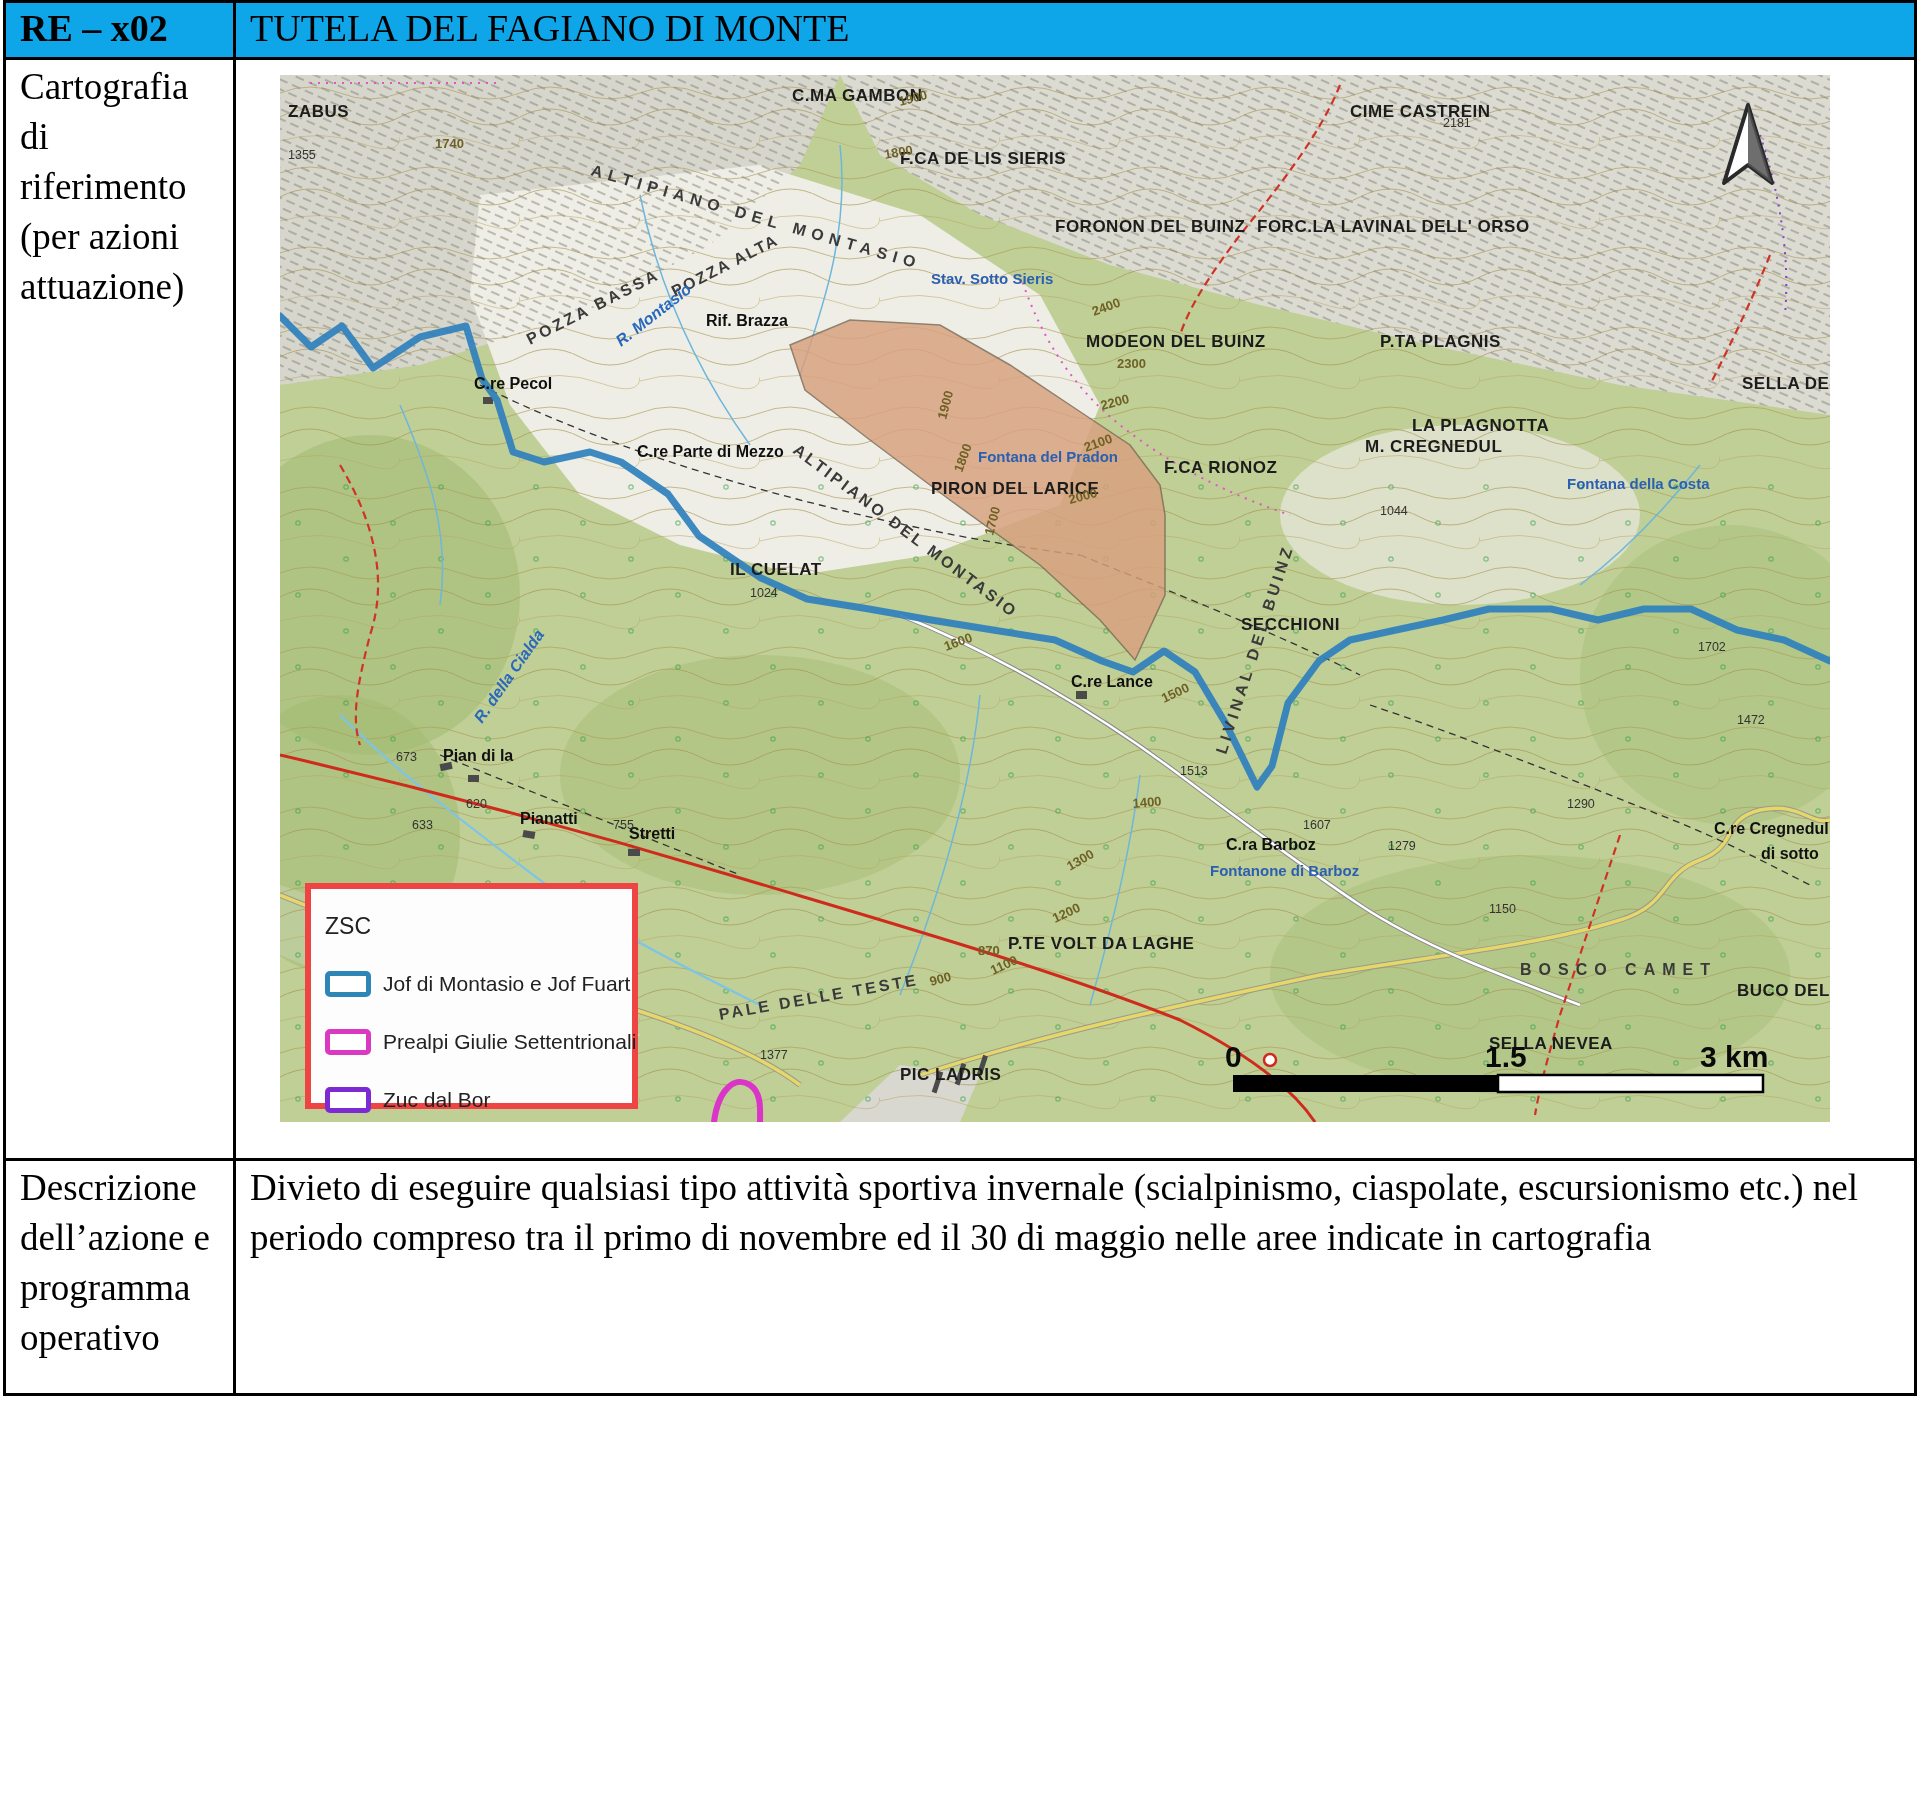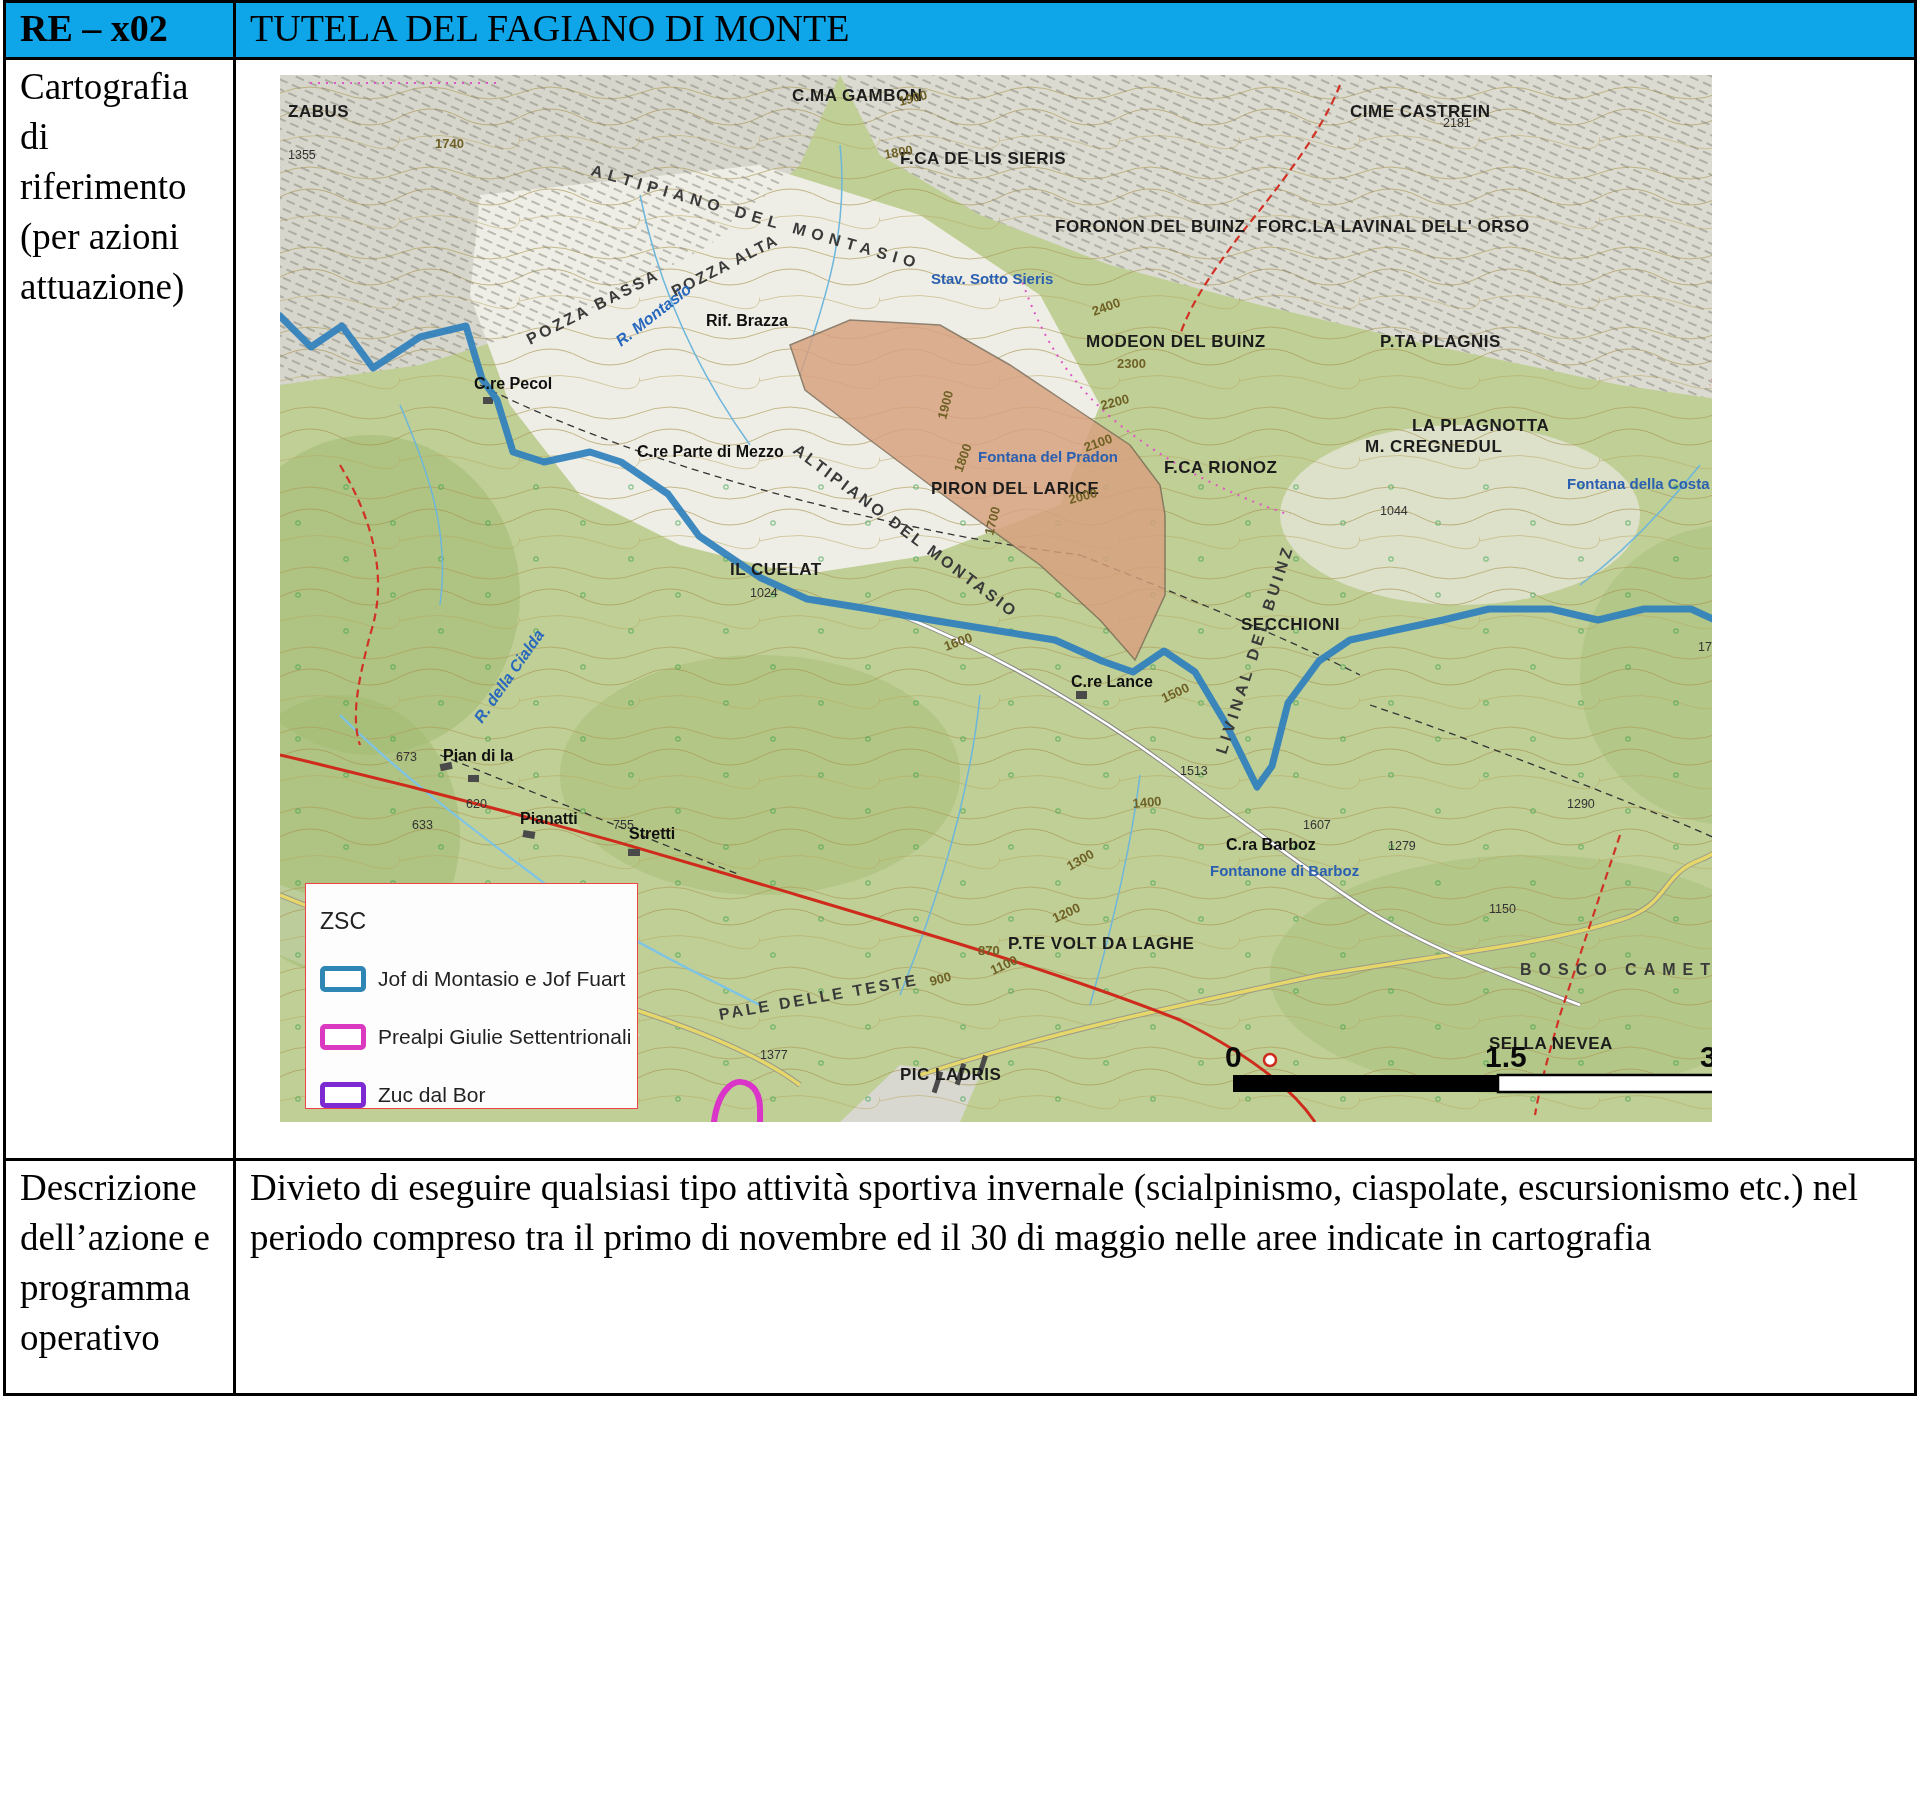--- a/index.html
+++ b/index.html
@@ -4,34 +4,34 @@
 <style>
   html,body{margin:0;padding:0;background:#fff;}
   body{width:1920px;height:1795px;font-family:"Liberation Serif",serif;color:#000;}
   table.doc{border-collapse:collapse;table-layout:fixed;width:1914px;margin:0 0 0 3px;}
   table.doc td{border:3px solid #000;vertical-align:top;font-size:37px;line-height:50px;padding:2px 14px 6px 14px;overflow:hidden;}
   td.c1{width:230px;}
   tr.hdr td{background:#0ea5e9;height:46px;line-height:46px;font-size:38px;}
   tr.hdr td.c1{font-weight:bold;}
   tr.loc td{height:50px;}
   td.mapcell{padding:0;height:1090px;}
-  .mapwrap{position:relative;width:1432px;height:1047px;margin:13px 0 0 30px;background:#bfcf96;overflow:hidden;}
+  .mapwrap{position:relative;width:1550px;height:1047px;margin:13px 0 0 30px;background:#bfcf96;overflow:hidden;}
   .mapwrap svg{position:absolute;left:0;top:0;}
   
   text.ml{font-family:"Liberation Sans",sans-serif;}
   text.pk{font-size:17px;font-weight:700;fill:#1c1c1c;letter-spacing:.5px;}
   text.sp{font-size:16px;font-weight:700;fill:#3a3a3a;}
   text.pl{font-size:16px;font-weight:700;fill:#101010;}
   text.wt{font-size:15px;font-weight:700;fill:#2b5fb0;}
   text.wti{font-size:16px;font-style:italic;font-weight:700;fill:#2868bd;}
   text.ct{font-size:13px;font-weight:700;fill:#6f6126;}
   text.spot{font-size:12.5px;fill:#333;}
   text.big{font-size:30px;font-weight:700;fill:#0a0a0a;}
   
-  .legend{position:absolute;left:25px;top:808px;width:333px;height:226px;background:#fdfdfd;border:1px solid #ef4444;box-sizing:border-box;padding:10px 14px;font-family:"Liberation Sans",sans-serif;color:#222;}
+  .legend{position:absolute;left:25px;top:808px;width:333px;height:226px;background:#fdfdfd;border:6px solid #ef4444;box-sizing:border-box;padding:10px 14px;font-family:"Liberation Sans",sans-serif;color:#222;}
   .leg-title{font-size:23px;margin:2px 0 8px 0;}
   .leg-row{display:flex;align-items:center;margin:0 0 8px 0;}
   .leg-swatch{width:36px;height:16px;border-radius:5px;border:5px solid #888;background:#fff;margin-right:12px;flex:0 0 auto;}
   .leg-label{font-size:21px;white-space:nowrap;}
 </style>
 </head>
 <body>
 
 <table class="doc">
   <colgroup>

